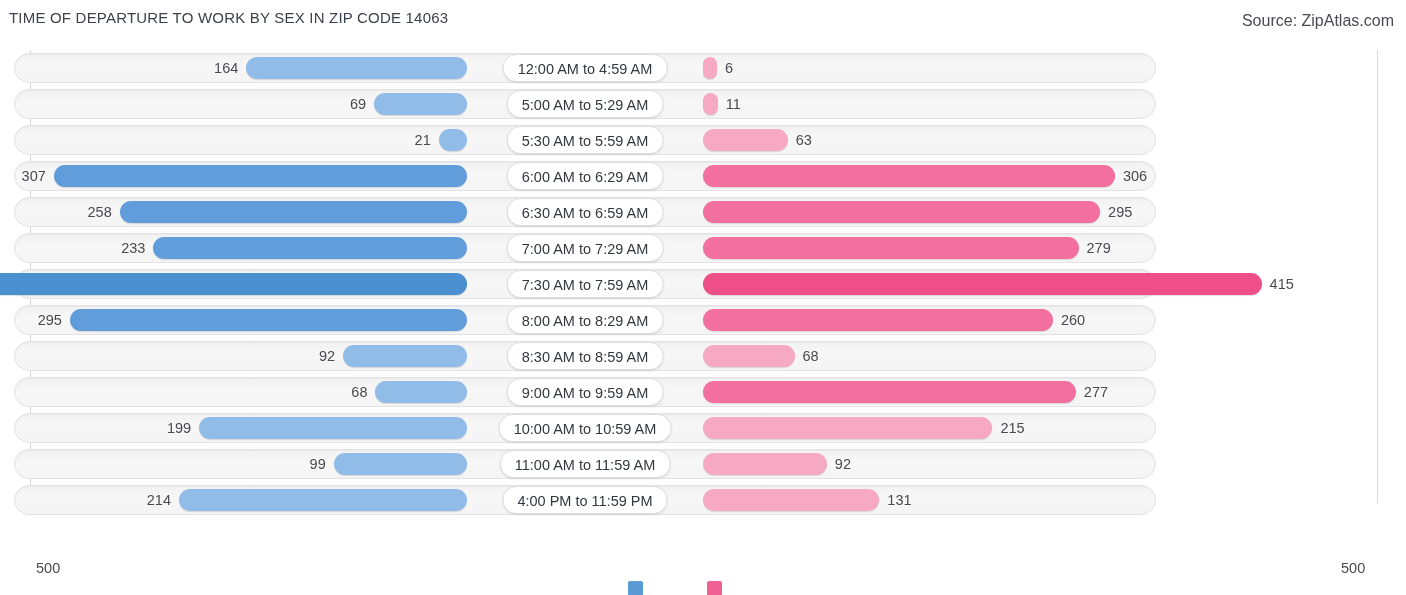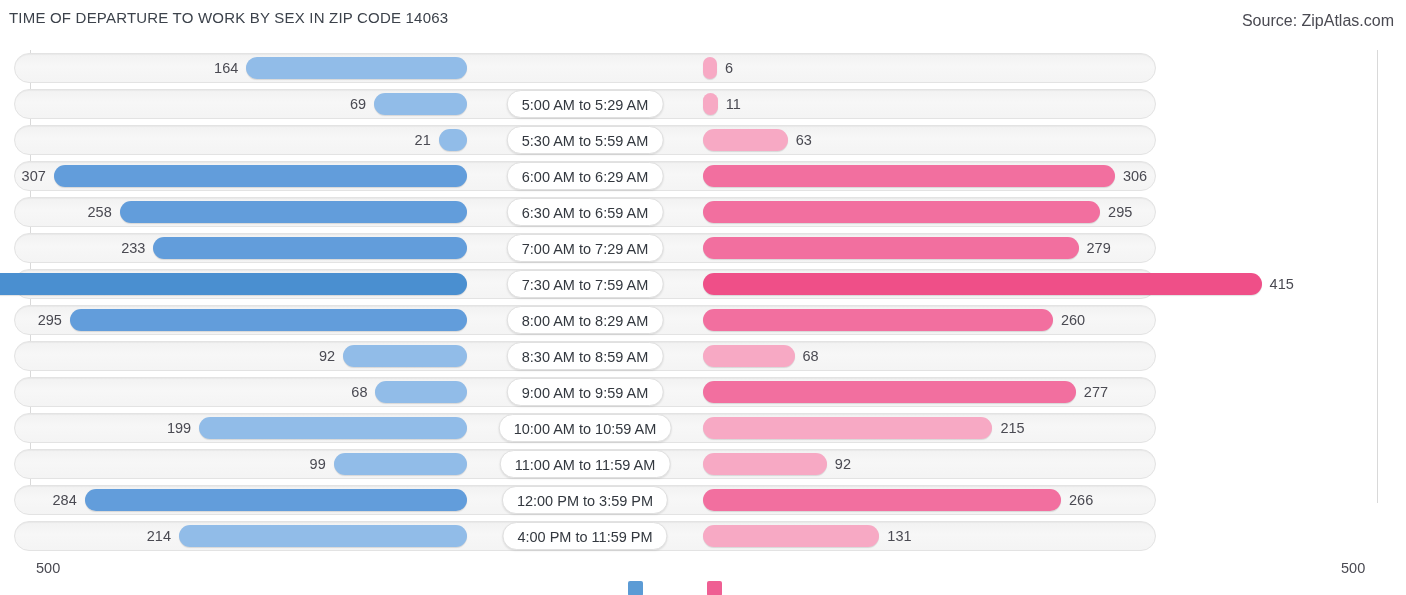--- a/index.html
+++ b/index.html
@@ -115,20 +115,21 @@
     <div class="gridline grid-right"></div>
     <div class="rows" id="rows">
         <div class="row">
           <div class="track"></div>
           <div class="bars">
             <div class="bar bar-male" style="width: 220.744px; background: rgb(145, 188, 232);"></div>
             <div class="bar bar-female" style="width: 14px; background: rgb(247, 169, 196);"></div>
             <div class="val val-male" style="right: 931.744px;">164</div>
             <div class="val val-female" style="left: 725px;">6</div>
           </div>
+          <div class="cat">12:00 AM to 4:59 AM</div>
         </div>
         <div class="row">
           <div class="track"></div>
           <div class="bars">
             <div class="bar bar-male" style="width: 92.874px; background: rgb(145, 188, 232);"></div>
             <div class="bar bar-female" style="width: 14.806px; background: rgb(247, 169, 196);"></div>
             <div class="val val-male" style="right: 803.874px;">69</div>
             <div class="val val-female" style="left: 725.806px;">11</div>
           </div>
           <div class="cat">5:00 AM to 5:29 AM</div>
@@ -225,30 +226,20 @@
         </div>
         <div class="row">
           <div class="track"></div>
           <div class="bars">
             <div class="bar bar-male" style="width: 133.254px; background: rgb(145, 188, 232);"></div>
             <div class="bar bar-female" style="width: 123.832px; background: rgb(247, 169, 196);"></div>
             <div class="val val-male" style="right: 844.254px;">99</div>
             <div class="val val-female" style="left: 834.832px;">92</div>
           </div>
           <div class="cat">11:00 AM to 11:59 AM</div>
-        </div>
-        <div class="row">
-          <div class="track"></div>
-          <div class="bars">
-            <div class="bar bar-male" style="width: 382.264px; background: rgb(98, 157, 219);"></div>
-            <div class="bar bar-female" style="width: 358.036px; background: rgb(242, 111, 159);"></div>
-            <div class="val val-male" style="right: 1093.26px;">284</div>
-            <div class="val val-female" style="left: 1069.04px;">266</div>
-          </div>
-          <div class="cat">12:00 PM to 3:59 PM</div>
         </div>
         <div class="row">
           <div class="track"></div>
           <div class="bars">
             <div class="bar bar-male" style="width: 288.044px; background: rgb(145, 188, 232);"></div>
             <div class="bar bar-female" style="width: 176.326px; background: rgb(247, 169, 196);"></div>
             <div class="val val-male" style="right: 999.044px;">214</div>
             <div class="val val-female" style="left: 887.326px;">131</div>
           </div>
           <div class="cat">4:00 PM to 11:59 PM</div>

